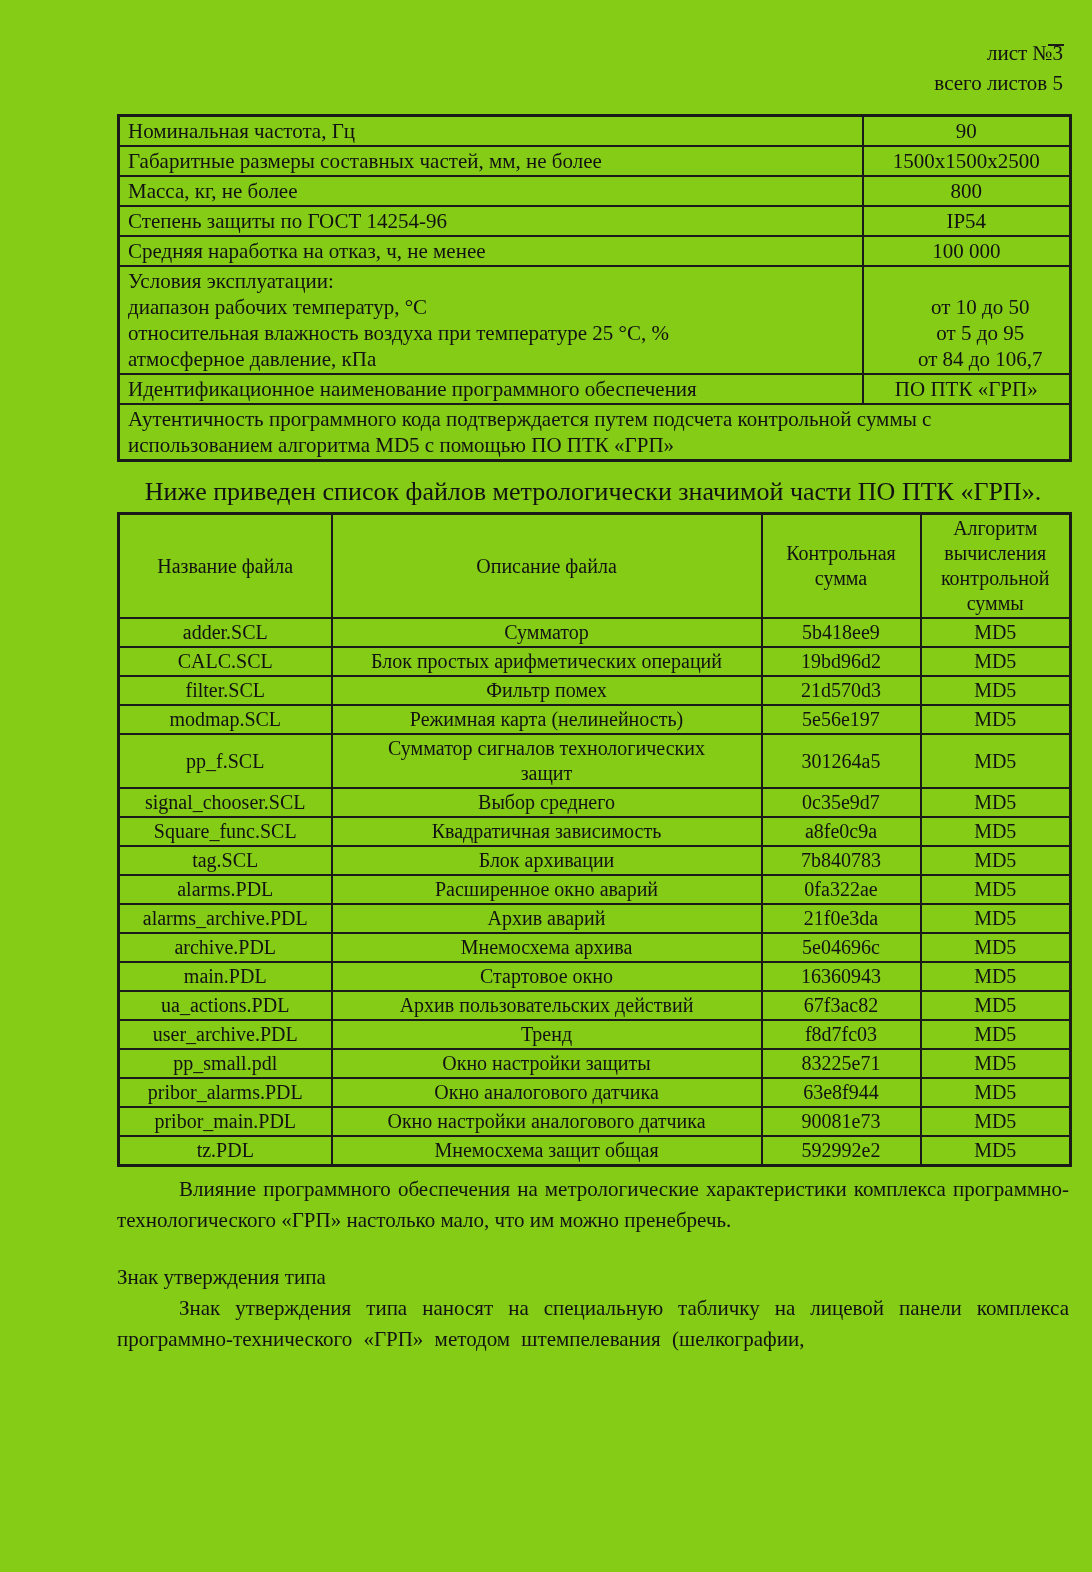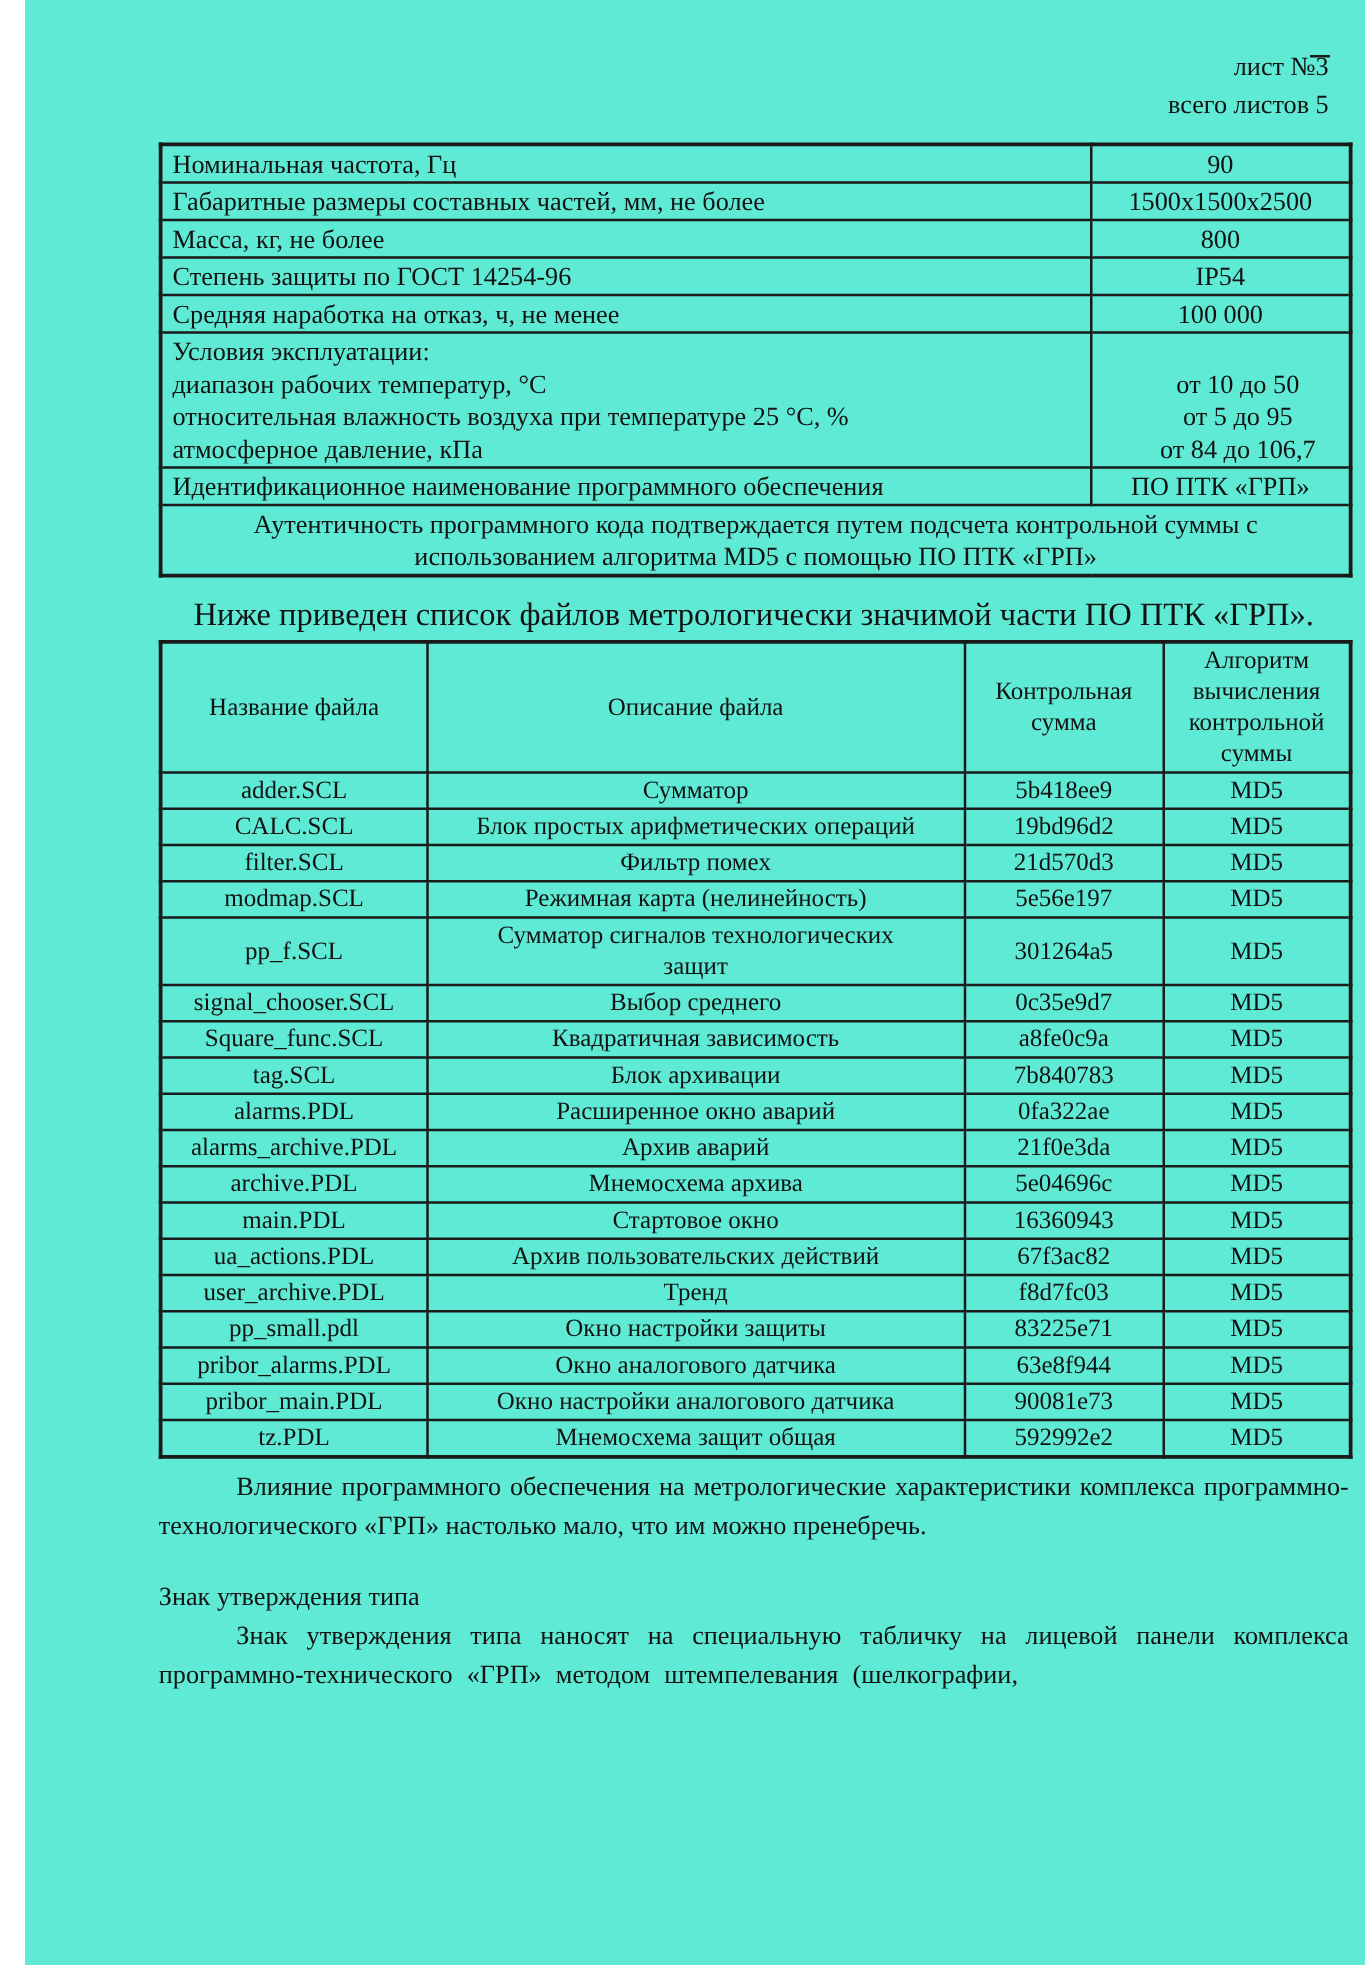--- a/index.html
+++ b/index.html
@@ -3,46 +3,46 @@
 <meta charset="utf-8">
 <style>
   html,body { margin:0; padding:0; background:#ffffff; }
   body {
     width:1092px; height:1572px;
     font-family:"Liberation Serif","DejaVu Serif",serif;
     color:#121212;
     position:relative;
     overflow:hidden;
   }
-  .page { position:absolute; inset:0; background:#5eead4;margin-left:20px; }
+  .page { position:absolute; inset:0; background:#84cc16; }
 
   
   .sheet-info {
     position:absolute; top:38px; right:29px;
     text-align:right; font-size:21px; line-height:30px;
   }
   .digit-strike {
     position:absolute; top:44px; right:28px;
     width:16px; height:2px; background:#1a1a1a;
   }
 
   
-  .content { position:absolute; left:107px; top:114px; width:797px; }
+  .content { position:absolute; left:117px; top:114px; width:797px; }
 
   table { border-collapse:collapse; table-layout:fixed; }
 
   
   .spec-table { width:952px; font-size:21px; line-height:26px; border:3px solid #1a1a1a; }
   .spec-table td { border:2px solid #1a1a1a; padding:1px 8px; vertical-align:middle; }
   .spec-table td.lbl { text-align:left; }
   .spec-table td.val { text-align:center; }
   .spec-table td.justify { text-align:justify; word-spacing:4px; }
   .spec-table td.cond-lbl { vertical-align:bottom; }
   .spec-table td.cond-val { vertical-align:bottom; text-align:center;padding-left:36px; }
-  .spec-table td.full { text-align:center; }
+  .spec-table td.full { text-align:left; }
 
   
   .files-intro {
     margin:16px 0 7px 0; width:952px;
     text-align:center; font-size:26px; line-height:27px;
   }
 
   
   .files-table { width:952px; font-size:20px; line-height:25px; border:3px solid #1a1a1a; }
   .files-table th, .files-table td {

